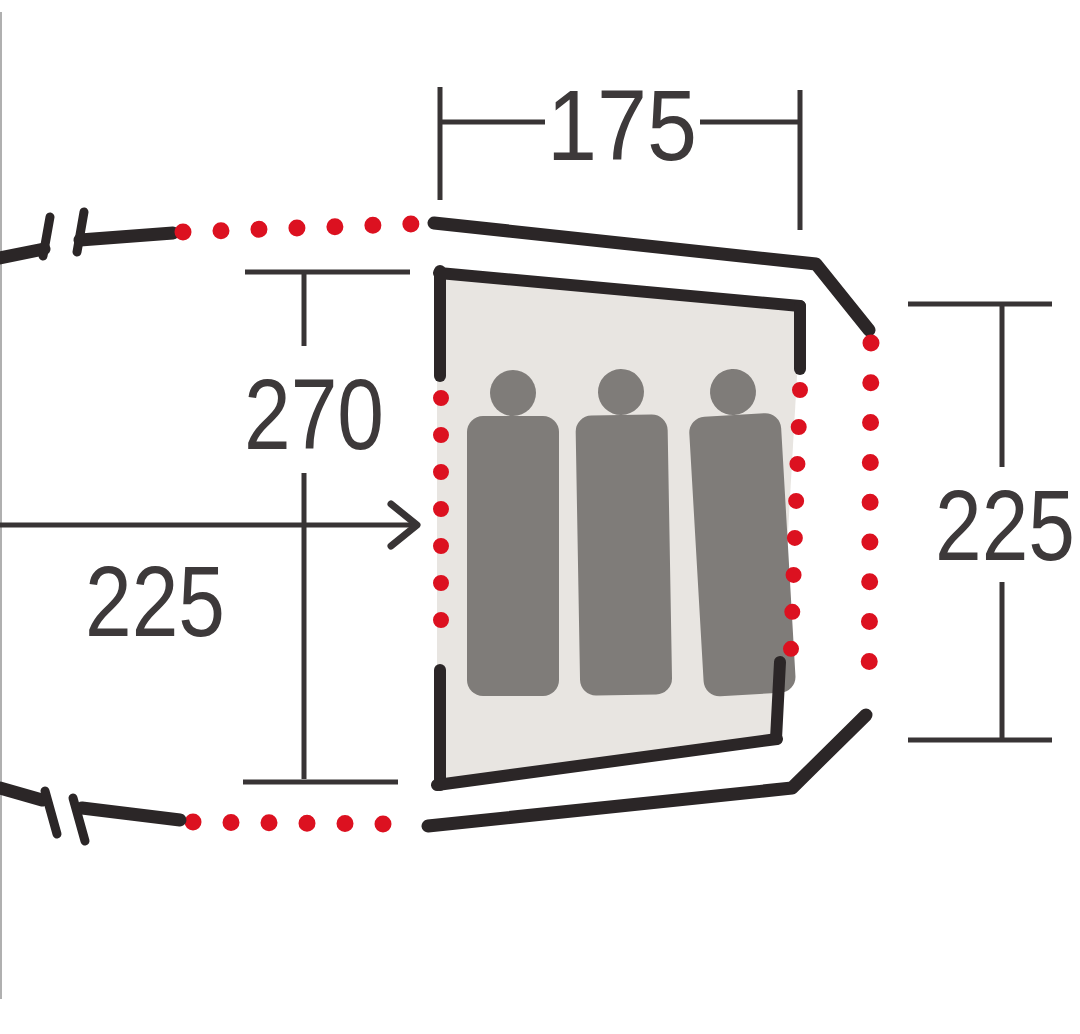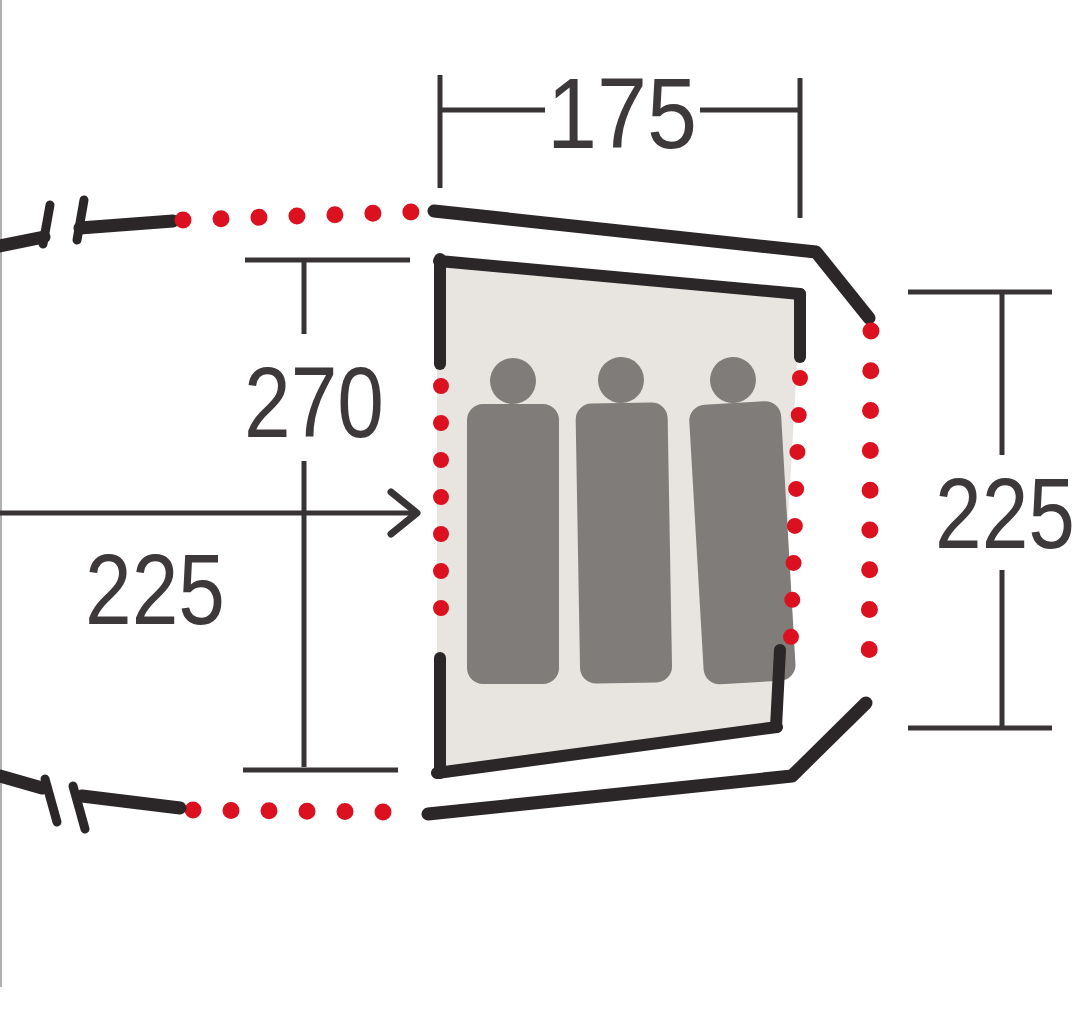--- a/index.html
+++ b/index.html
@@ -7,20 +7,21 @@
     padding:0;
     background:#ffffff;
     font-family:"Liberation Sans", sans-serif;
   }
   #stage{
     position:relative;
     width:1080px;
     height:987px;
     background:var(--background,#fff);
     overflow:hidden;
+    margin-top:12px;
   }
   svg{display:block}
 
   
   .outer-line{
     stroke:var(--outline,#2b2627);
     stroke-width:13;
     fill:none;
     stroke-linecap:round;
     stroke-linejoin:round;

